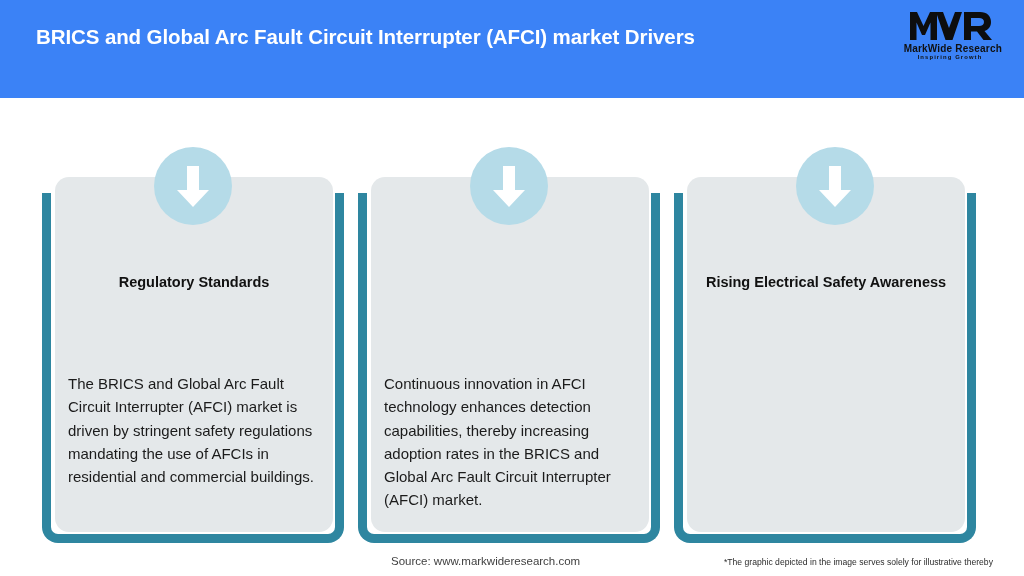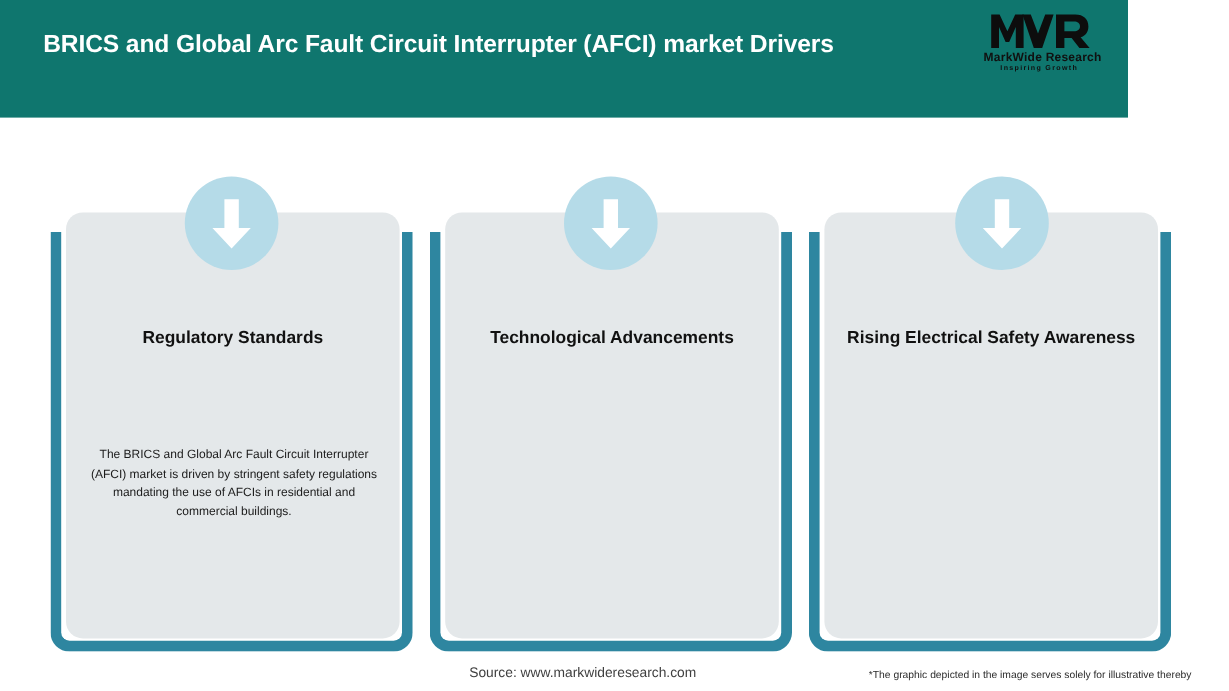--- a/index.html
+++ b/index.html
@@ -14,23 +14,23 @@
     overflow: hidden;
     font-family: "Liberation Sans", sans-serif;
     -webkit-font-smoothing: antialiased;
   }
 
   
   .header-band {
     position: absolute;
     left: 0;
     top: 0;
-    width: 940px;
+    width: 1024px;
     height: 98px;
-    background: #0f766e;
+    background: #3b82f6;
   }
   .header-title {
     position: absolute;
     left: 36px;
     top: 25px;
     font-size: 20.5px;
     font-weight: bold;
     color: #ffffff;
     letter-spacing: -0.1px;
     white-space: nowrap;
@@ -136,22 +136,22 @@
     font-weight: bold;
     color: #111111;
     line-height: 1.45;
   }
 
   .card-body {
     position: absolute;
     left: 26px;
     top: 225px;
     width: 254px;
-    text-align: center;
-    font-size: 10px;
+    text-align: left;
+    font-size: 15px;
     color: #1b1b1b;
     line-height: 1.55;
   }
 
   
   .footer-source {
     position: absolute;
     left: 391px;
     top: 555px;
     font-size: 11.5px;
@@ -207,21 +207,21 @@
   </div>
 
   <div class="card-col c2">
     <div class="bracket"></div>
     <div class="panel"></div>
     <div class="icon-badge">
       <svg width="44" height="48" viewBox="0 0 44 48" xmlns="http://www.w3.org/2000/svg">
         <path d="M16 4 L28 4 L28 28 L38 28 L22 45 L6 28 L16 28 Z" fill="#ffffff"></path>
       </svg>
     </div>
-    <div class="card-heading">Technological Advancements</div>
+    <div class="card-body">Continuous innovation in AFCI technology enhances detection capabilities, thereby increasing adoption rates in the BRICS and Global Arc Fault Circuit Interrupter (AFCI) market.</div>
   </div>
 
   <div class="card-col c3">
     <div class="bracket"></div>
     <div class="panel"></div>
     <div class="icon-badge">
       <svg width="44" height="48" viewBox="0 0 44 48" xmlns="http://www.w3.org/2000/svg">
         <path d="M16 4 L28 4 L28 28 L38 28 L22 45 L6 28 L16 28 Z" fill="#ffffff"></path>
       </svg>
     </div>

